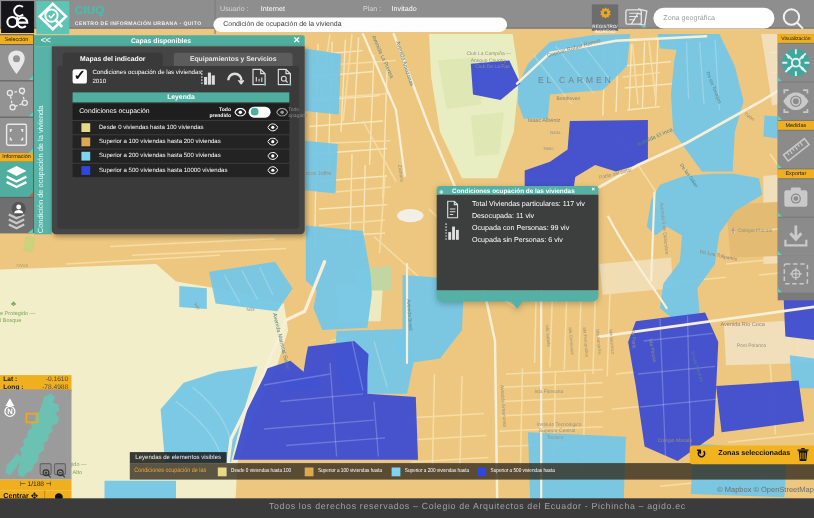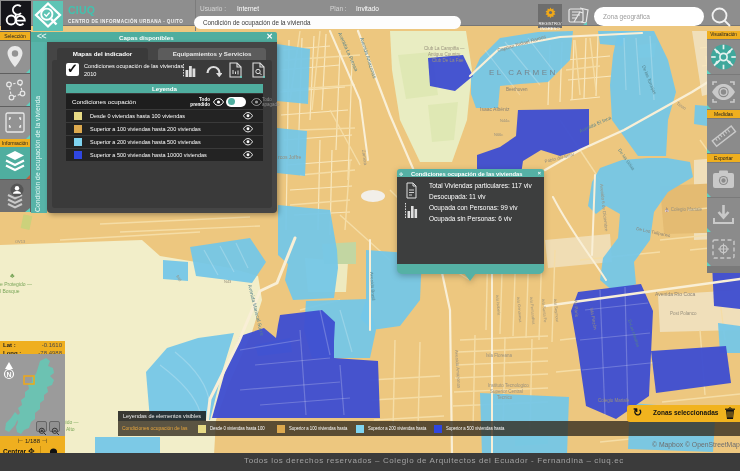--- a/index.html
+++ b/index.html
@@ -589,15 +589,15 @@
       <path d="M6,16 l6,-10 3,1" fill="none" stroke="#e8e8e8" stroke-width="1.2"></path>
       <polygon points="15,19 19,19 19,16" fill="#5fd0c0"></polygon>
     </svg>
     <div class="abs" style="left:594px;top:7px;width:110px;height:19px;background:#fff;border-radius:10px;color:#9b9b9b;font-size:6.5px;line-height:19px;padding-left:9px">Zona geográfica</div>
     <svg class="abs" style="left:710px;top:6px" width="22" height="22" viewBox="0 0 22 22">
       <circle cx="9.5" cy="9.5" r="7" fill="none" stroke="#f2f2f2" stroke-width="1.8"></circle>
       <path d="M14.5,14.5 L20,20" stroke="#f2f2f2" stroke-width="1.8"></path>
     </svg>
   </div>
 
-  <div class="abs" style="left:0;top:453px;width:740px;height:18px;background:#3b3b3b;z-index:12;color:#a2a2a2;font-size:8px;text-align:center;line-height:16.5px;padding-left:128px;letter-spacing:0.6px">Todos los derechos reservados – Colegio de Arquitectos del Ecuador - Fernandina – ciuq.ec</div>
+  <div class="abs" style="left:0;top:453px;width:740px;height:18px;background:#3b3b3b;z-index:12;color:#a2a2a2;font-size:8px;text-align:center;line-height:16.5px;padding-left:128px;letter-spacing:0.6px">Todos los derechos reservados – Colegio de Arquitectos del Ecuador - Pichincha – agido.ec</div>
 
 </div>
 
 </body></html>

